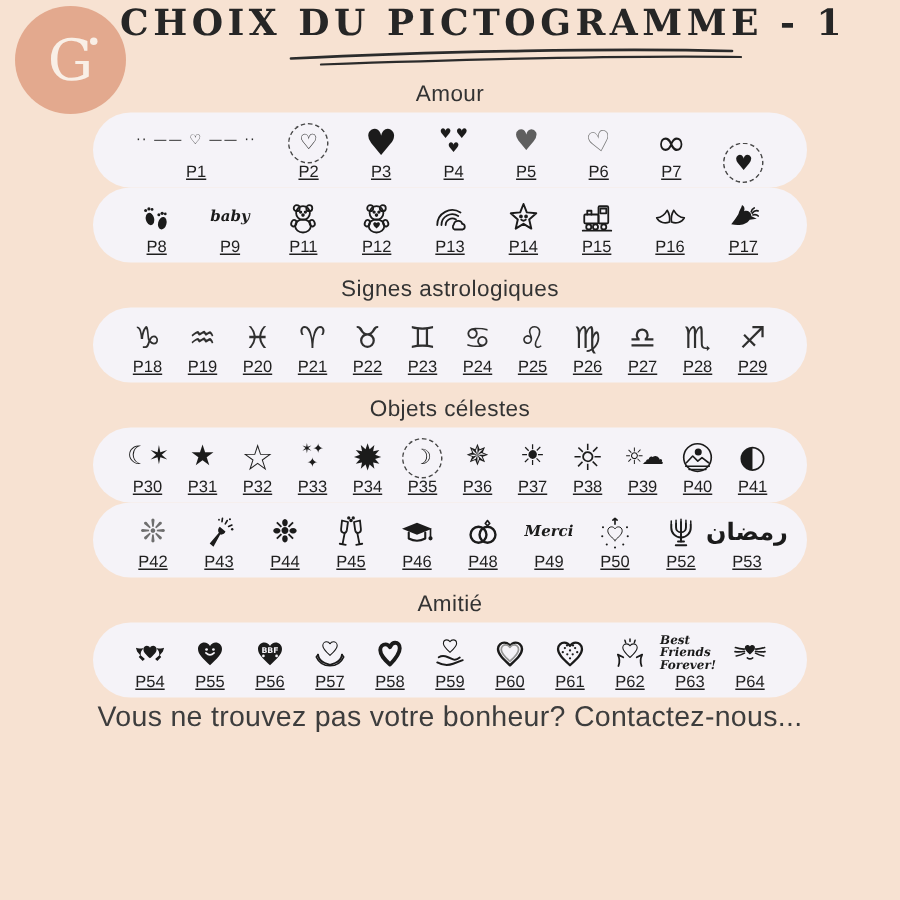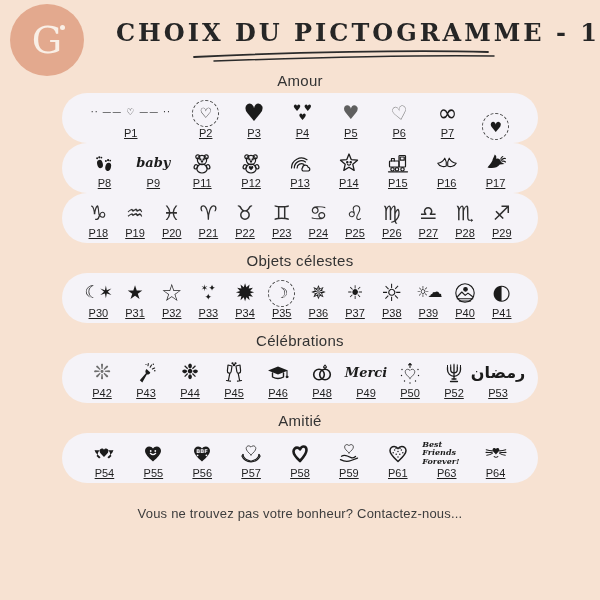--- a/index.html
+++ b/index.html
@@ -4,21 +4,21 @@
 <style>
   html,body{margin:0;padding:0;}
   .page{width:600px;height:600px;background:#f7e2d2;position:relative;overflow:hidden;
         font-family:"Liberation Sans",sans-serif;color:#2e2e2e;}
   
   .logo{position:absolute;left:10px;top:4px;width:74px;height:72px;border-radius:50%;
         background:#e3a98e;display:flex;align-items:center;justify-content:center;}
   .logo-letter{font-family:"DejaVu Serif",serif;font-size:38px;color:#f9efe6;line-height:1;}
   .logo-dot{position:absolute;right:19px;top:21px;width:5px;height:5px;border-radius:50%;background:#f9efe6;}
   
-  .header{margin-left:80px;padding-top:18px;text-align:right;}
+  .header{margin-left:80px;text-align:left;}
   h1{margin:0;font-family:"DejaVu Serif",serif;font-weight:700;font-size:24px;
      letter-spacing:3px;color:#262626;white-space:nowrap;}
   .flourish{display:block;margin:1px auto 0;}
   
   .section{margin-top:0;}
   .cat-label{text-align:center;font-size:15px;color:#333;margin:9px 0 4px;letter-spacing:.3px;}
   .pill{width:476px;height:50px;margin:0 auto;background:#f5f3f8;border-radius:25px;
         display:flex;align-items:stretch;justify-content:space-between;
         padding:0 18px;box-sizing:border-box;}
   .cell{display:flex;flex-direction:column;align-items:center;justify-content:flex-end;
@@ -29,32 +29,32 @@
   .icon svg *{stroke-linecap:round;stroke-linejoin:round;}
   .plabel{font-size:11px;color:#1f1f1f;text-decoration:underline;line-height:1.2;}
   
   .g-line{font-size:9px;letter-spacing:1px;white-space:nowrap;color:#2a2a2a;}
   .g-ring{border:1.2px dashed #4a4a4a;border-radius:50%;width:25px;height:25px;font-size:14px;}
   .g-multi{font-size:9px;white-space:pre-line;line-height:1;text-align:center;}
   .g-gray{color:#5f5f5f;}
   .g-grayfleur{color:#6e6e6e;font-size:21px;}
   .g-scribble{color:#787878;transform:rotate(-12deg);}
   .g-big{font-size:24px;}
-  .g-script{font-family:"DejaVu Serif",serif;font-style:italic;font-weight:700;font-size:13px;}
+  .g-script{font-family:"DejaVu Serif",serif;font-style:italic;font-weight:700;font-size:10px;}
   .g-script-sm{font-family:"DejaVu Serif",serif;font-style:italic;font-weight:700;font-size:8px;
                white-space:pre-line;line-height:1.1;text-align:left;}
   .g-zodiac{font-size:20px;color:#2f2f2f;}
   .g-arabic{font-size:16px;font-weight:700;}
   .g-tight{letter-spacing:-2px;font-size:15px;}
   .g-moonstars{letter-spacing:-1px;font-size:17px;}
   .g-fleur{font-size:21px;}
   .g-moon{font-size:21px;}
   .cell-wide{flex:2.1;}
   
-  .footer{text-align:center;font-size:13px;color:#3d3d3d;margin-top:23px;letter-spacing:.2px;}
+  .footer{text-align:center;font-size:19px;color:#3d3d3d;margin-top:3px;letter-spacing:.2px;}
 </style>
 </head>
 <body>
 
 <div class="page">
   <div class="logo">
     <span class="logo-letter">G</span>
     <span class="logo-dot"></span>
   </div>
   <div class="header">
@@ -211,20 +211,21 @@
                 <g fill="none" stroke="currentColor" stroke-width="1.1">
                   <path d="M17.5 9.2c1-1.5 2.8-2 3.9-1.6M18 10.3c1.4-.4 2.8 0 3.5.7M16.8 8.2c.2-1.2 1-2.2 2-2.6"></path>
                 </g>
               </svg>
             </span>
             <span class="plabel">P17</span>
           </div>
         </div>
       </div>
       <div class="section">
+        <div class="cat-label">Signes astrologiques</div>
         <div class="pill">
           <div class="cell">
             <span class="icon g-zodiac">♑</span>
             <span class="plabel">P18</span>
           </div>
           <div class="cell">
             <span class="icon g-zodiac">♒</span>
             <span class="plabel">P19</span>
           </div>
           <div class="cell">
@@ -324,21 +325,20 @@
             </span>
             <span class="plabel">P40</span>
           </div>
           <div class="cell">
             <span class="icon g-moon">◐</span>
             <span class="plabel">P41</span>
           </div>
         </div>
       </div>
       <div class="section">
-        <div class="cat-label">Célébrations</div>
         <div class="pill">
           <div class="cell">
             <span class="icon g-grayfleur">❊</span>
             <span class="plabel">P42</span>
           </div>
           <div class="cell">
             <span class="icon">
               <svg viewBox="0 0 24 24">
                 <path fill="currentColor" d="M8.3 21.5 5.8 19.3l6.1-7.1c-.9-1.5-.5-3 .6-4.1l3.8 3.3c-.4 1.5-1.8 2.2-3.5 2L8.3 21.5Z"></path>
                 <g stroke="currentColor" stroke-width="1.1" fill="none">
@@ -489,20 +489,29 @@
           </div>
           <div class="cell">
             <span class="icon">
               <svg viewBox="0 0 24 24" fill="none" stroke="currentColor" stroke-width="1.3">
                 <path d="M12 20.5C7.6 16.4 4 13.2 4 9.7 4 7 6.1 5.4 8.2 5.4 9.8 5.4 11.2 6.3 12 7.6 12.8 6.3 14.2 5.4 15.8 5.4 17.9 5.4 20 7 20 9.7 20 13.2 16.4 16.4 12 20.5Z" transform="translate(5.4 .6) scale(.55)"></path>
                 <path d="M4.5 15.2c2.2-1.4 4-1 5.8-.2l3.8 1.6c1.5.6 3-.1 4.4-1.2"></path>
                 <path d="M3.5 18.6c3.5 1.9 7.2 2.2 10.6.9l6.4-2.4"></path>
               </svg>
             </span>
             <span class="plabel">P59</span>
+          </div>
+          <div class="cell">
+            <span class="icon">
+              <svg viewBox="0 0 24 24" fill="none">
+                <path stroke="currentColor" stroke-width="1.6" d="M12 20.5C7.6 16.4 4 13.2 4 9.7 4 7 6.1 5.4 8.2 5.4 9.8 5.4 11.2 6.3 12 7.6 12.8 6.3 14.2 5.4 15.8 5.4 17.9 5.4 20 7 20 9.7 20 13.2 16.4 16.4 12 20.5Z"></path>
+                <path stroke="#979797" stroke-width="1.6" d="M12 20.5C7.6 16.4 4 13.2 4 9.7 4 7 6.1 5.4 8.2 5.4 9.8 5.4 11.2 6.3 12 7.6 12.8 6.3 14.2 5.4 15.8 5.4 17.9 5.4 20 7 20 9.7 20 13.2 16.4 16.4 12 20.5Z" transform="translate(3.3 3.1) scale(.72)"></path>
+              </svg>
+            </span>
+            <span class="plabel">P60</span>
           </div>
           <div class="cell">
             <span class="icon">
               <svg viewBox="0 0 24 24">
                 <path fill="none" stroke="currentColor" stroke-width="1.5" d="M12 20.5C7.6 16.4 4 13.2 4 9.7 4 7 6.1 5.4 8.2 5.4 9.8 5.4 11.2 6.3 12 7.6 12.8 6.3 14.2 5.4 15.8 5.4 17.9 5.4 20 7 20 9.7 20 13.2 16.4 16.4 12 20.5Z"></path>
                 <g fill="currentColor">
                   <circle cx="8.6" cy="9" r=".75"></circle>
                   <circle cx="12" cy="10.6" r=".75"></circle>
                   <circle cx="15.4" cy="9" r=".75"></circle>
                   <circle cx="10.2" cy="13.2" r=".75"></circle>
@@ -511,20 +520,30 @@
                   <circle cx="7.2" cy="11.8" r=".75"></circle>
                   <circle cx="16.8" cy="11.8" r=".75"></circle>
                   <circle cx="10" cy="7.3" r=".75"></circle>
                   <circle cx="14" cy="7.3" r=".75"></circle>
                 </g>
               </svg>
             </span>
             <span class="plabel">P61</span>
           </div>
           <div class="cell">
+            <span class="icon">
+              <svg viewBox="0 0 24 24" fill="none" stroke="currentColor" stroke-width="1.2">
+                <path d="M12 20.5C7.6 16.4 4 13.2 4 9.7 4 7 6.1 5.4 8.2 5.4 9.8 5.4 11.2 6.3 12 7.6 12.8 6.3 14.2 5.4 15.8 5.4 17.9 5.4 20 7 20 9.7 20 13.2 16.4 16.4 12 20.5Z" transform="translate(4.8 3) scale(.6)"></path>
+                <path d="M4.3 21c1-2.6.8-5.2-.4-7.6l3.6 1.8M19.7 21c-1-2.6-.8-5.2.4-7.6l-3.6 1.8"></path>
+                <path d="m8.6 3.8.5 1.5M12 3v1.6M15.4 3.8l-.5 1.5" stroke-width="1"></path>
+              </svg>
+            </span>
+            <span class="plabel">P62</span>
+          </div>
+          <div class="cell">
             <span class="icon g-script-sm">Best Friends
 Forever!</span>
             <span class="plabel">P63</span>
           </div>
           <div class="cell">
             <span class="icon">
               <svg viewBox="0 0 24 24" fill="none" stroke="currentColor" stroke-width="1.1">
                 <path d="M12 20.5C7.6 16.4 4 13.2 4 9.7 4 7 6.1 5.4 8.2 5.4 9.8 5.4 11.2 6.3 12 7.6 12.8 6.3 14.2 5.4 15.8 5.4 17.9 5.4 20 7 20 9.7 20 13.2 16.4 16.4 12 20.5Z" transform="translate(6.9 4.8) scale(.42)" fill="currentColor" stroke="none"></path>
                 <path d="M2.3 8.7c2.3.8 4.3 1.1 6.2 1M2 11.4c2.2.3 4.2.2 6.3-.2M2.8 14.3c2-.3 3.9-.9 5.5-1.9M21.7 8.7c-2.3.8-4.3 1.1-6.2 1M22 11.4c-2.2.3-4.2.2-6.3-.2M21.2 14.3c-2-.3-3.9-.9-5.5-1.9"></path>
                 <path d="M10.2 15.6q1.8 1.4 3.6 0"></path>

